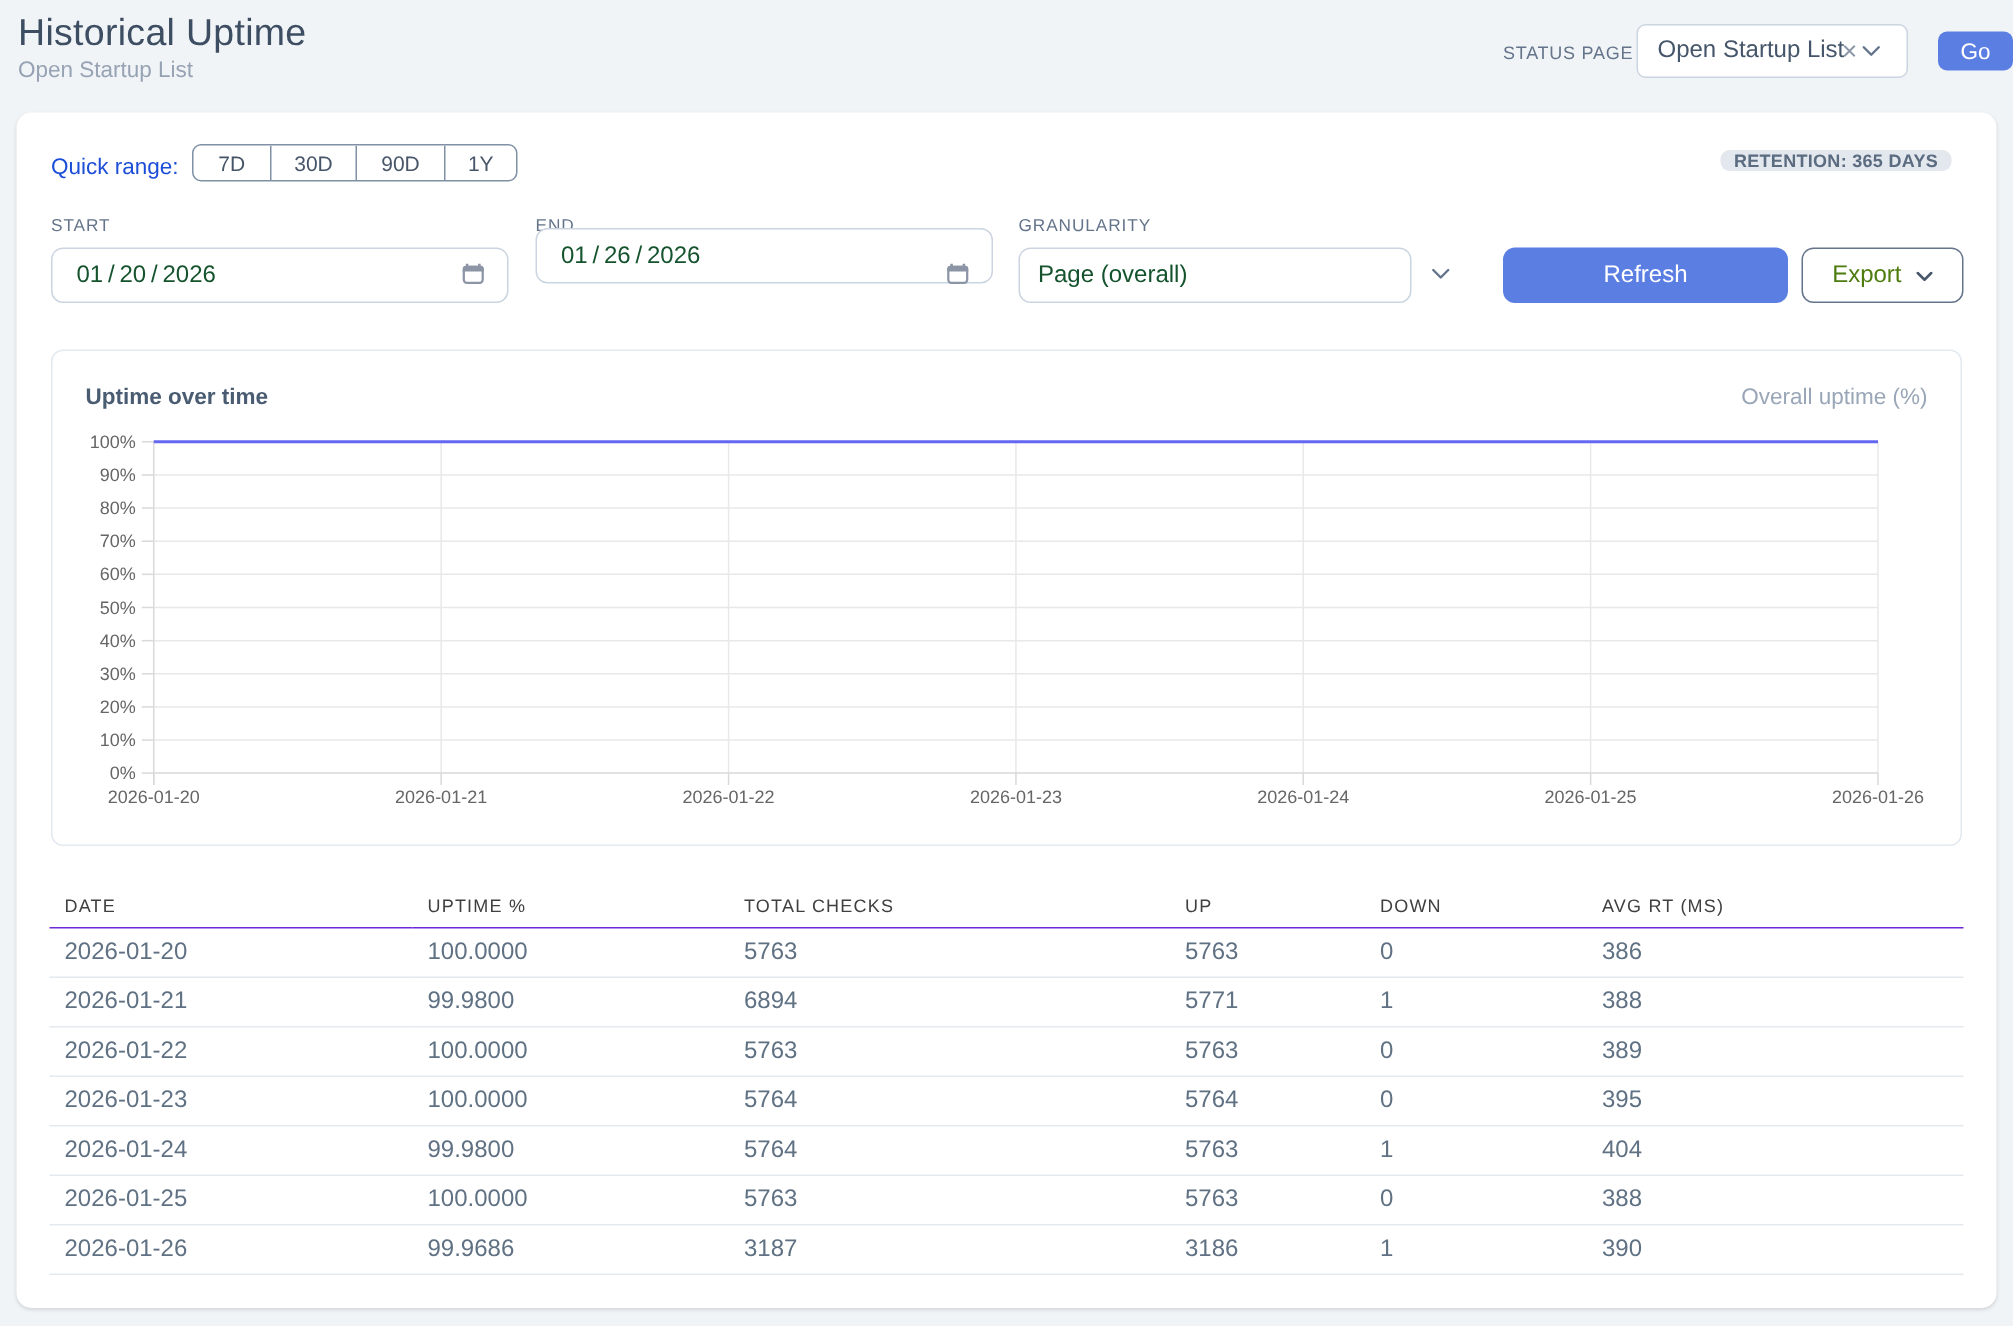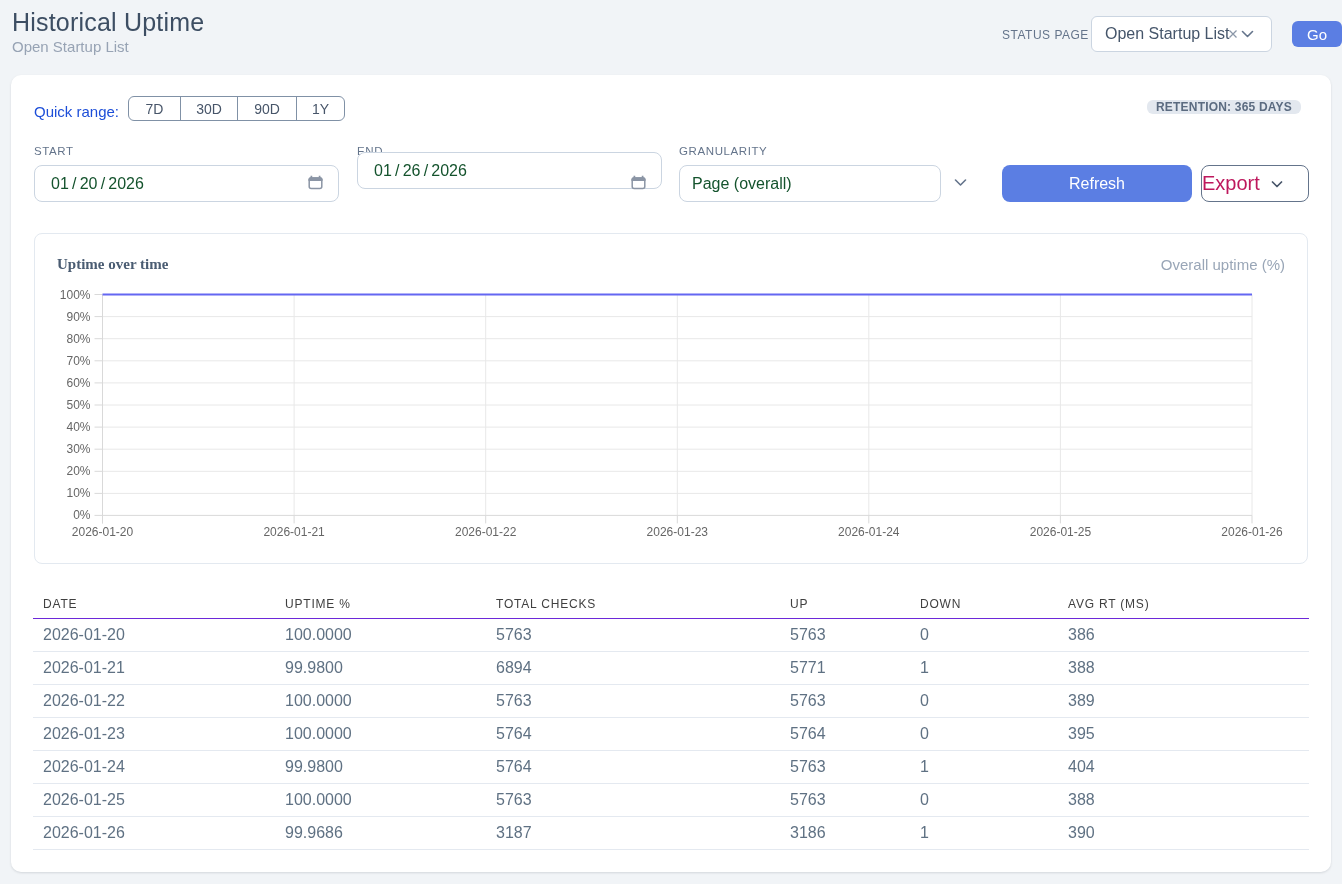--- a/index.html
+++ b/index.html
@@ -11,23 +11,23 @@
 .card { left:11px; top:75px; width:1320px; height:797px; background:#fff; border-radius:10px;
   box-shadow:0 1px 2px rgba(16,24,40,.05), 0 1px 3px rgba(16,24,40,.08); }
 .lbl { font-size:11.5px; color:#64748b; letter-spacing:.6px; }
 .qr-label { font-size:15px; color:#1d4ed8; }
 .group { display:flex; border:1px solid #8091a6; border-radius:6px; overflow:hidden; height:25px; }
 .group div { display:flex; align-items:center; justify-content:center; font-size:14px; color:#475569; border-left:1px solid #8091a6; }
 .group div:first-child { border-left:none; }
 .badge { background:#e3e8ef; border-radius:6px; font-size:12px; font-weight:700; letter-spacing:.2px; color:#5b6b80; display:flex; align-items:center; justify-content:center; }
 .input { background:#fff; border:1px solid #cbd5e1; border-radius:8px; display:flex; align-items:center; font-size:16px; color:#14532d; }
 .btn-blue { background:#5b7ee3; border-radius:8px; color:#fff; display:flex; align-items:center; justify-content:center; font-size:16px; }
-.btn-outline { background:#fff; border:1px solid #64748b; border-radius:8px; color:#be185d; display:flex; align-items:center; justify-content:flex-start; font-size:20px; }
+.btn-outline { background:#fff; border:1px solid #64748b; border-radius:8px; color:#4d7c0f; display:flex; align-items:center; justify-content:center; font-size:16px; }
 .chart-card { left:34px; top:233px; width:1274px; height:331px; background:#fff; border:1px solid #e3e9f0; border-radius:8px; }
-.chart-title { font-size:15px; font-weight:700; color:#4a5c72;font-family:Liberation Serif, serif; }
+.chart-title { font-size:15px; font-weight:700; color:#4a5c72; }
 .chart-sub { font-size:15px; color:#99a6b7; }
 table { border-collapse:collapse; table-layout:fixed; width:1276px; }
 th { text-align:left; font-size:12px; font-weight:400; letter-spacing:.8px; color:#404040; padding:2px 0 7px 10px; border-bottom:1px solid #6d28d9; }
 td { font-size:16px; color:#5f7183; padding:0 0 0 10px; height:33px; border-bottom:1px solid #e4e9f0; box-sizing:border-box; }
 </style>
 </head>
 <body>
 
 <div class="abs" style="left:12px; top:8px;">
     <h1>Historical Uptime</h1>

